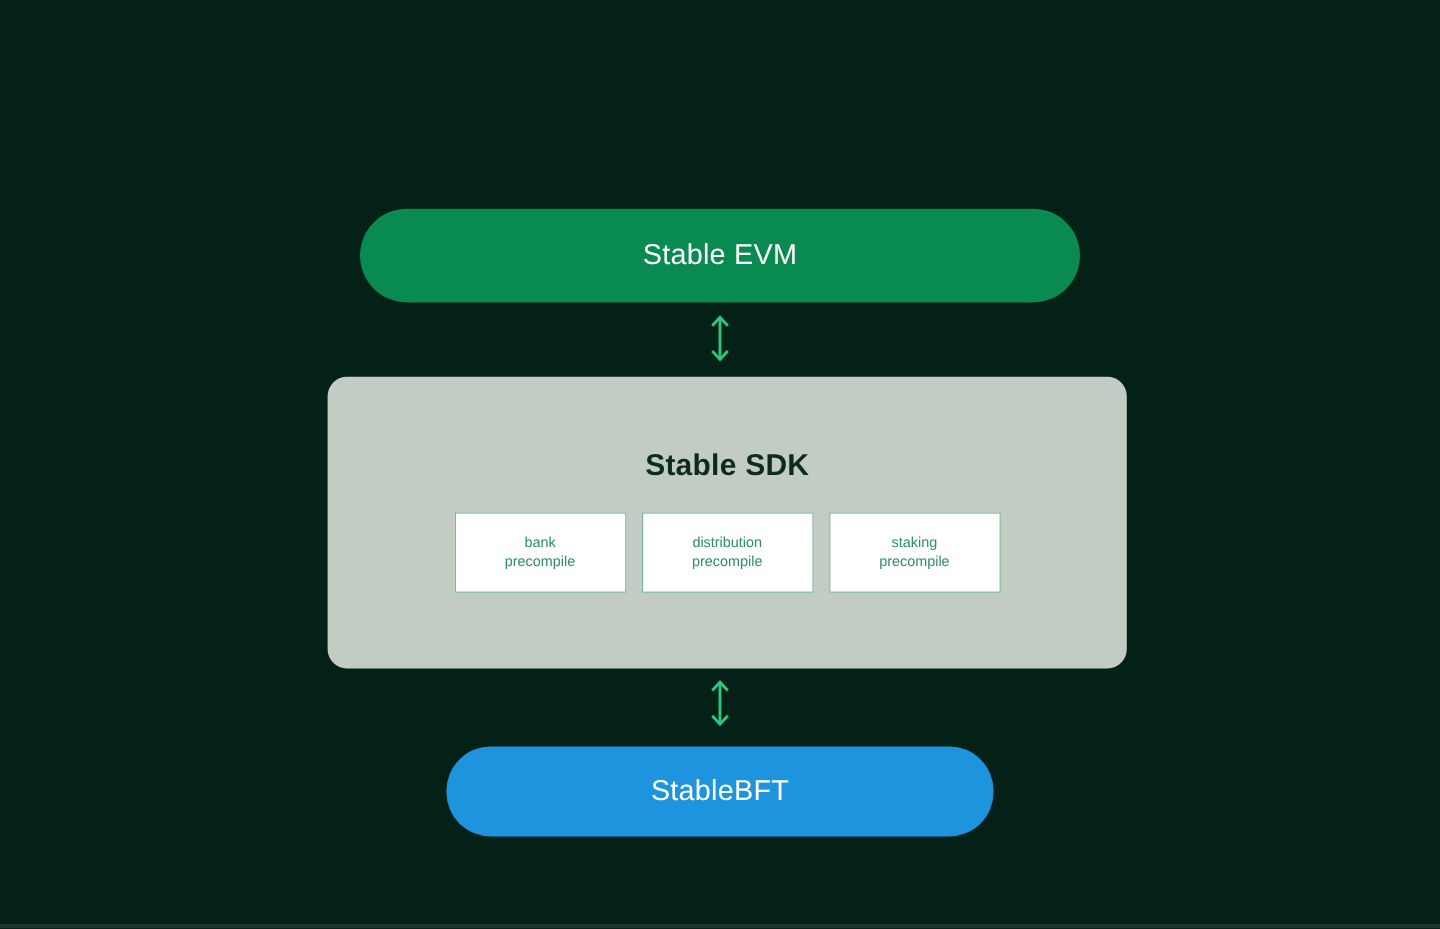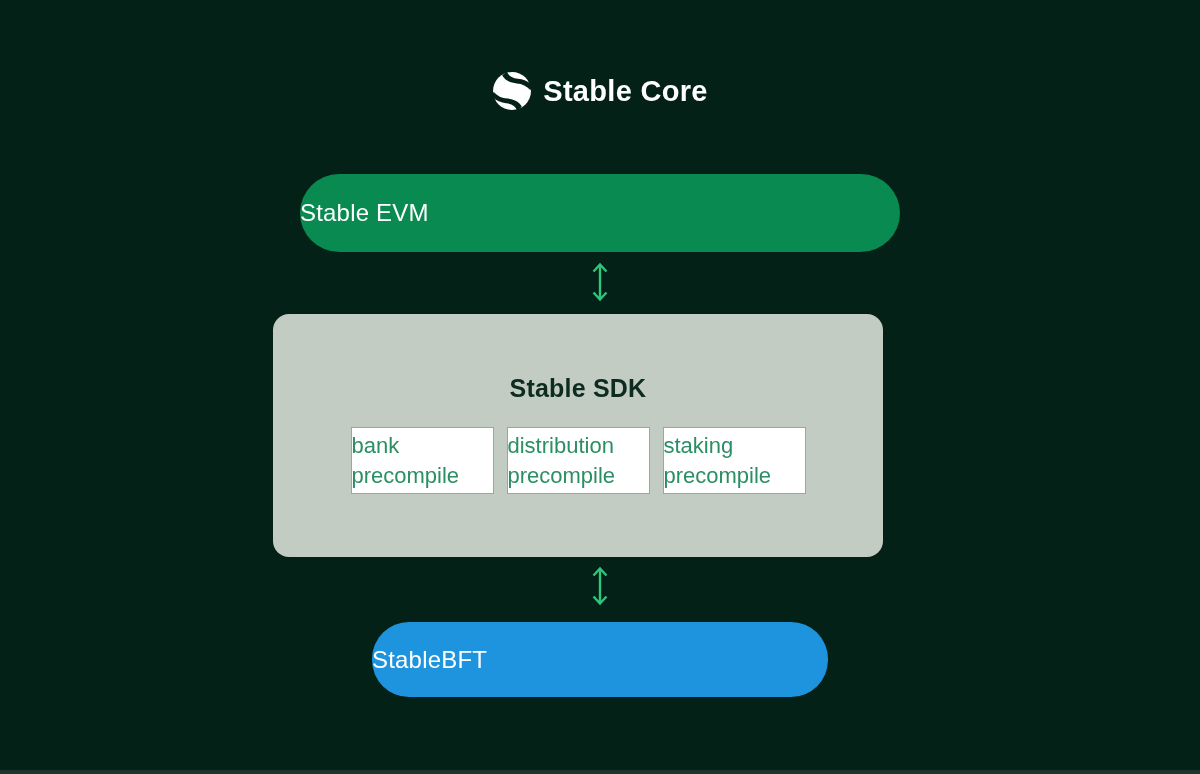--- a/index.html
+++ b/index.html
@@ -17,21 +17,21 @@
     display:flex; justify-content:center; align-items:center; gap:11px;
   }
   .logo-icon svg { display:block; width:40px; height:40px; }
   .logo-title {
     color:var(--logo-white,#fff);
     font-size:29px; font-weight:600; letter-spacing:.3px;
   }
 
   
   .pill {
-    position:absolute; display:flex; align-items:center; justify-content:flex-start;
+    position:absolute; display:flex; align-items:center; justify-content:center;
   }
   .evm-pill {
     left:300px; top:174px; width:600px; height:78px; border-radius:39px;
     background:var(--evm-green,#088a50);
   }
   .bft-pill {
     left:372px; top:622px; width:456px; height:75px; border-radius:37px;
     background:var(--bft-blue,#1e94de);
   }
   .pill-label {
@@ -42,60 +42,50 @@
   .arrow {
     position:absolute; left:589px; width:22px; height:42px;
     color:var(--arrow-green,#2fc57c);
   }
   .arrow svg { display:block; width:100%; height:100%; }
   .arrow-1 { top:261px; }
   .arrow-2 { top:565px; }
 
   
   .sdk-box {
-    position:absolute; left:273px; top:314px; width:610px; height:243px;
+    position:absolute; left:273px; top:314px; width:666px; height:243px;
     border-radius:16px; background:var(--sdk-bg,#c2ccc3);
   }
   .sdk-title {
     position:absolute; top:60px; left:0; right:0; text-align:center;
     color:var(--sdk-text,#0d2b21); font-size:25px; font-weight:600; letter-spacing:.2px;
   }
   .precompile-row {
     position:absolute; top:113px; left:0; right:0;
     display:flex; justify-content:center; gap:13px;
   }
   .precompile-box {
     width:141px; height:65px;
     background:var(--precompile-bg,#fff);
     border:1px solid var(--precompile-border,#7fb59c);
-    display:flex; flex-direction:column; align-items:flex-start; justify-content:center;
+    display:flex; flex-direction:column; align-items:center; justify-content:center;
     color:var(--precompile-text,#2b8e66);
-    font-size:22px; line-height:1.32; text-align:center;
+    font-size:12px; line-height:1.32; text-align:center;
   }
 
   .bottom-strip {
     position:absolute; left:0; bottom:0; width:100%; height:4px;
     background:var(--bottom-strip,#1c362c);
   }
 </style>
 </head>
 <body>
 
 <div class="stage">
 
-  <div class="logo-row">
-    <span class="logo-icon">
-      <svg viewBox="0 0 40 40" aria-hidden="true">
-        <circle cx="20" cy="20" r="19" fill="#ffffff"></circle>
-        <path d="M10.2,4.6 C13.2,9.6 18.5,12.1 24.8,12.4 C30.2,12.7 34.6,14.9 38.6,19.2 L39.5,13.9 C35.9,10.1 30.9,8.2 25.8,7.8 C19.9,7.3 16.4,4.6 14.9,0.7 C13.2,1.75 11.6,3.05 10.2,4.6 Z" fill="var(--bg,#032116)"></path>
-        <path d="M10.2,4.6 C13.2,9.6 18.5,12.1 24.8,12.4 C30.2,12.7 34.6,14.9 38.6,19.2 L39.5,13.9 C35.9,10.1 30.9,8.2 25.8,7.8 C19.9,7.3 16.4,4.6 14.9,0.7 C13.2,1.75 11.6,3.05 10.2,4.6 Z" fill="var(--bg,#032116)" transform="rotate(180 20 20)"></path>
-      </svg>
-    </span>
-    <span class="logo-title">Stable Core</span>
-  </div>
 
   <div class="pill evm-pill">
     <span class="pill-label">Stable EVM</span>
   </div>
 
   <div class="arrow arrow-1">
     <svg viewBox="0 0 22 42" fill="none" stroke="currentColor" stroke-width="2.4">
       <line x1="11" y1="5" x2="11" y2="37"></line>
       <polyline points="4.5,10.5 11,3.5 17.5,10.5"></polyline>
       <polyline points="4.5,31.5 11,38.5 17.5,31.5"></polyline>

